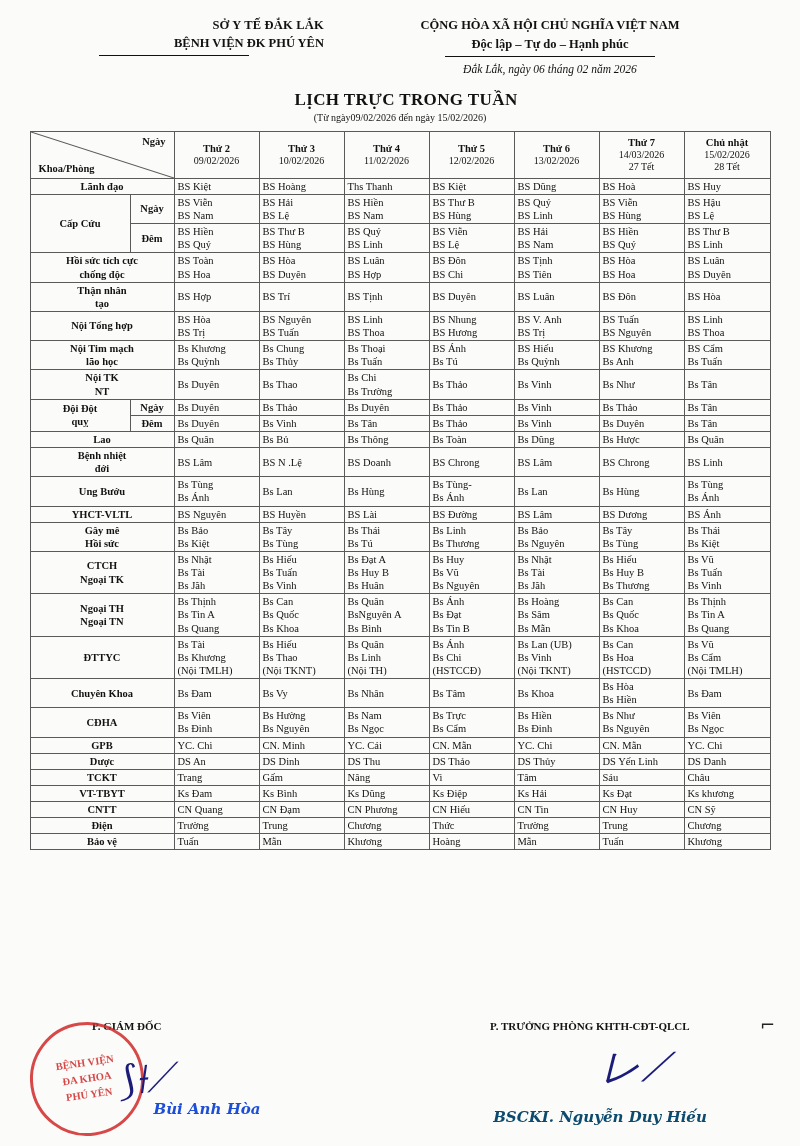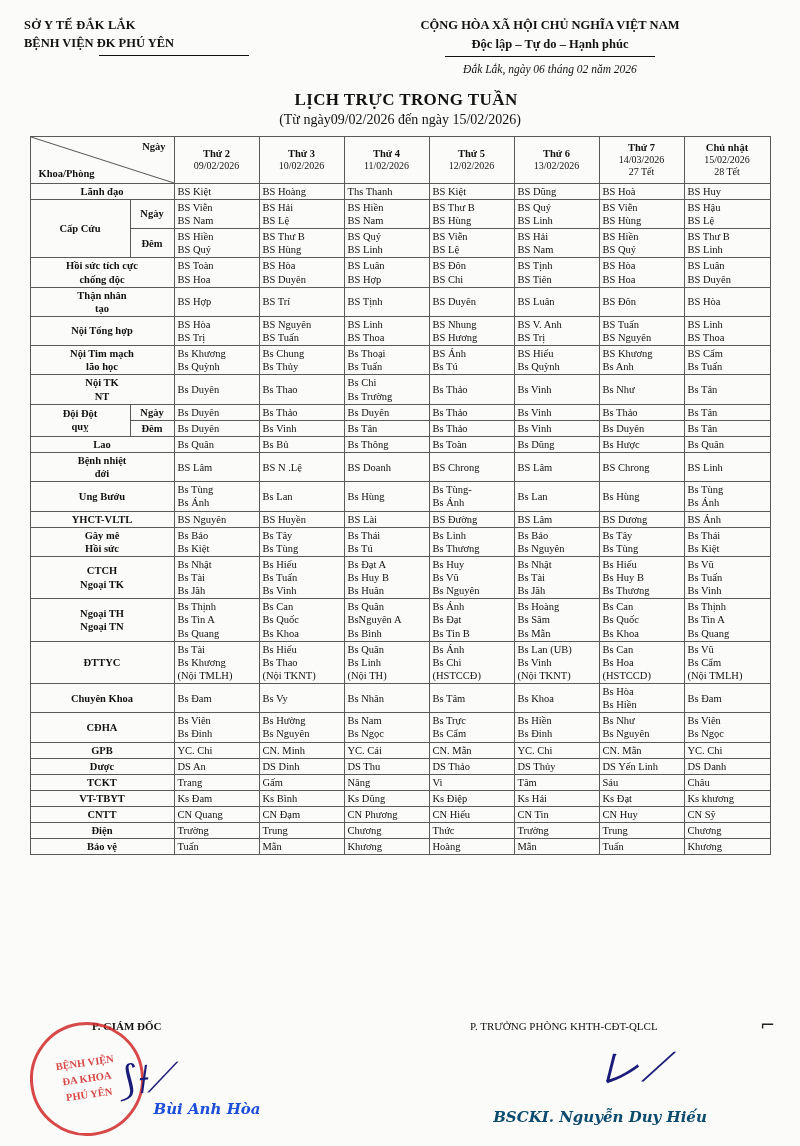--- a/index.html
+++ b/index.html
@@ -8,33 +8,33 @@
     background:#fbfbf9;
     font-family:"Liberation Serif", serif;
     color:#121212;
     position:relative;
     overflow:hidden;
   }
   .page{position:relative;width:800px;height:1146px;}
 
   
   .hdr{display:flex;padding:16px 24px 0 24px;}
-  .hdr-left{width:300px;text-align:left;font-size:12.5px;line-height:1.45;}
+  .hdr-left{width:300px;text-align:right;font-size:12.5px;line-height:1.45;}
   .hdr-left .l1{font-weight:bold;letter-spacing:.2px;}
   .hdr-left .l2{font-weight:bold;}
   .hdr-left .rule{width:150px;height:1px;background:#111;margin:3px auto 0;}
   .hdr-right{flex:1;text-align:center;font-size:12.5px;line-height:1.5;}
   .hdr-right .l1{font-weight:bold;}
   .hdr-right .l2{font-weight:bold;}
   .hdr-right .rule{width:210px;height:1px;background:#111;margin:2px auto 4px;}
   .hdr-right .l3{font-style:italic;font-size:11.5px;}
 
   .title{text-align:center;margin-top:12px;}
   .title .t1{font-size:17px;font-weight:bold;letter-spacing:.4px;padding-left:12px;}
-  .title .t2{font-size:14px;margin-top:2px;}
+  .title .t2{font-size:10px;margin-top:2px;}
 
   
   table.sched{
     border-collapse:collapse;
     margin:8px auto 0;
     width:740px;
     font-size:10.5px;
     table-layout:fixed;
   }
   table.sched th, table.sched td{
@@ -52,21 +52,21 @@
   .cell .ln{display:block;white-space:nowrap;}
   .sub{text-align:center;font-weight:bold;font-size:10px;width:44px;}
   .corner{position:relative;height:44px;}
   .corner .a{position:absolute;top:3px;right:8px;font-weight:bold;}
   .corner .b{position:absolute;bottom:3px;left:8px;font-weight:bold;}
   .corner .slash{position:absolute;left:0;top:0;width:100%;height:100%;}
 
   
   .foot{position:absolute;left:0;top:1020px;width:776px;height:126px;}
   .sig-left{position:absolute;left:92px;top:0;text-align:center;font-size:11px;font-weight:bold;}
-  .sig-right{position:absolute;left:470px;top:0;text-align:left;font-size:11px;font-weight:normal;}
+  .sig-right{position:absolute;left:490px;top:0;text-align:left;font-size:11px;font-weight:bold;}
   .sig-name{font-family:"DejaVu Serif", serif;font-style:italic;font-weight:bold;color:#0c4a6e;font-size:15px;}
   .sig-name.red{color:#1d4ed8;}
   .stamp{
     position:absolute;left:30px;top:1022px;width:108px;height:108px;
     border:3px solid #d02a2a;border-radius:50%;
     color:#d02a2a;font-size:10.5px;font-weight:bold;text-align:center;
     display:flex;flex-direction:column;align-items:center;justify-content:center;
     line-height:1.5;transform:rotate(-8deg);opacity:.85;
   }
   .stamp div{white-space:nowrap;}

